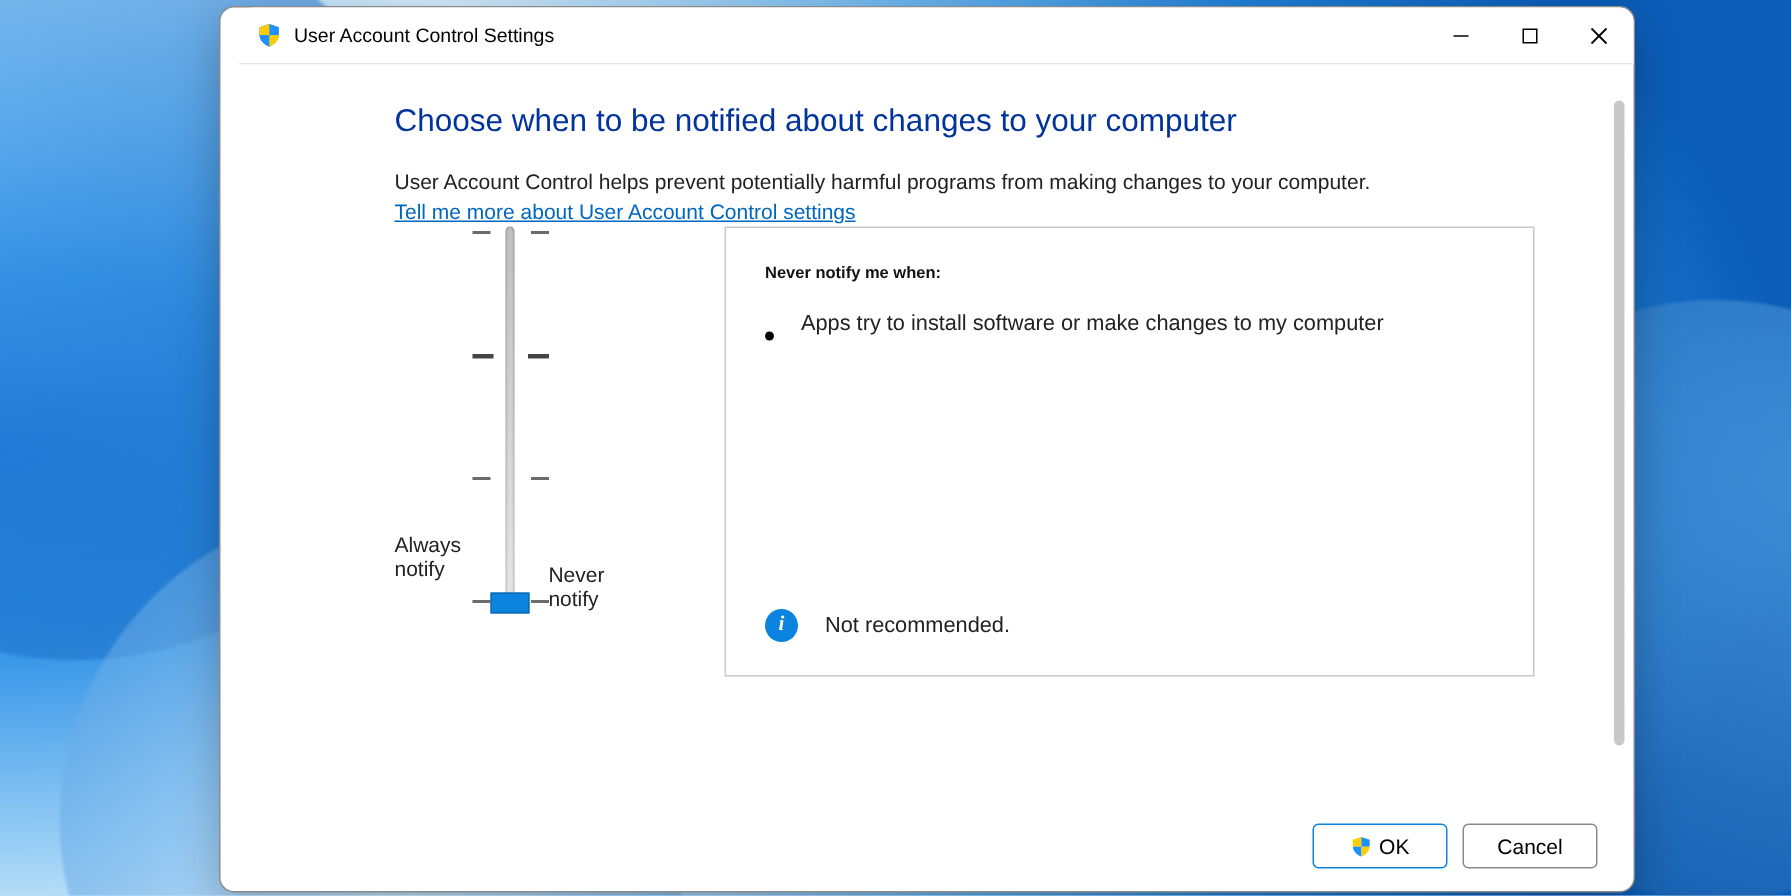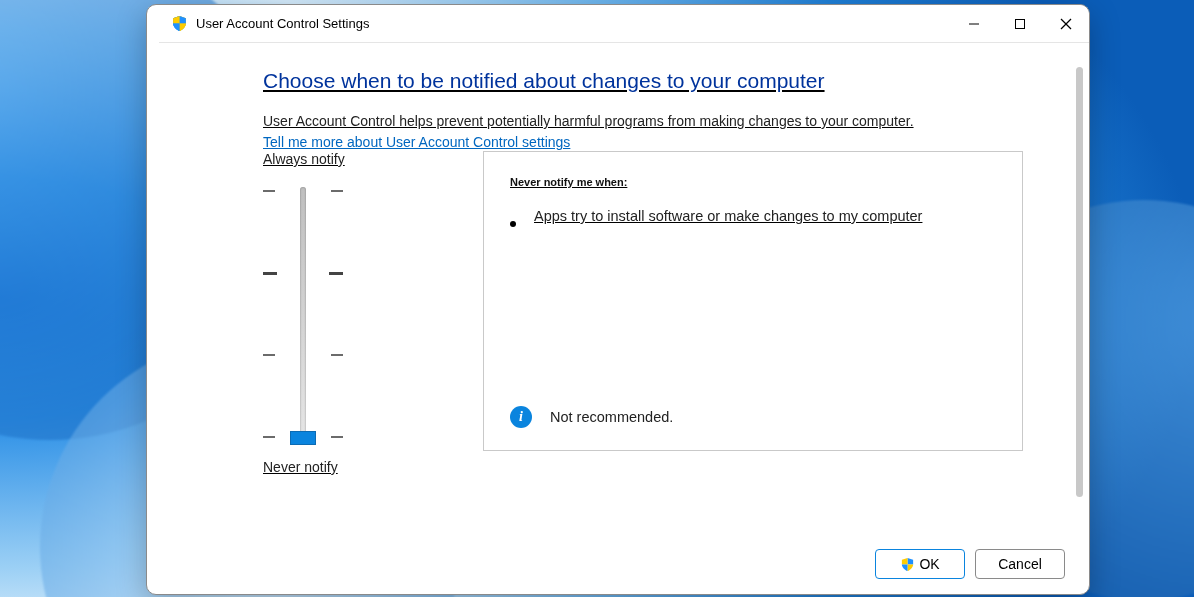--- a/index.html
+++ b/index.html
@@ -23,29 +23,29 @@
   .titlebar {
     height:38px; display:flex; align-items:center; padding:0 0 0 12px;
     border-bottom:1px solid #e5e5e5; border-top-left-radius:10px; border-top-right-radius:10px;
     background:#fff;
   }
   .titlebar .shield{margin-right:8px;}
   .titlebar .title{font-size:13px; color:#000;}
   .winbtns{margin-left:auto; display:flex;}
   .winbtn{width:46px;height:36px;display:flex;align-items:center;justify-content:center;border-top-right-radius:10px;}
 
-  .client{position:relative; flex:1; overflow:hidden; padding:26px 66px 0 104px;text-decoration:underline;}
+  .client{position:relative; flex:1; overflow:hidden; padding:26px 66px 0 104px;}
   .scrollbar{position:absolute; right:6px; top:24px; width:7px; height:430px; background:#c8c8c8; border-radius:4px;}
 
   .heading{color:#00339c; font-size:21px; font-weight:400; margin-bottom:20px;}
   .desc{font-size:14px; color:#222; margin-bottom:4px;}
   .help-link{font-size:14px; color:#0067c0; text-decoration:underline; display:inline-block; }
 
   .slider-wrap{display:flex; align-items:flex-start; gap:70px;}
-  .slider-col{display:flex; flex-direction:column; align-items:flex-start; width:150px;}
+  .slider-col{display:flex; flex-direction:row; align-items:flex-end; width:150px;}
   .sl-label-top{font-size:14px; color:#222; margin-bottom:20px;}
   .sl-label-bot{font-size:14px; color:#222; margin-top:16px;}
   .track{position:relative; width:80px; height:256px;}
   .rail{position:absolute;left:50%;transform:translateX(-50%);top:0;bottom:0;width:6px;border-radius:3px;
         background:linear-gradient(#bfbfbf,#e6e6e6);box-shadow:inset 0 0 2px rgba(0,0,0,.4);}
   .tick{position:absolute;left:0;right:0;height:0;display:flex;justify-content:space-between;align-items:center;}
   .tick span{display:inline-block;width:12px;height:2px;background:#6b6b6b;}
   .tick.major span{height:3px;width:14px;background:#444;}
   .thumb{position:absolute;left:50%;transform:translateX(-50%);width:26px;height:14px;background:#0a84de;border:1px solid #0c6bb3;}
 

